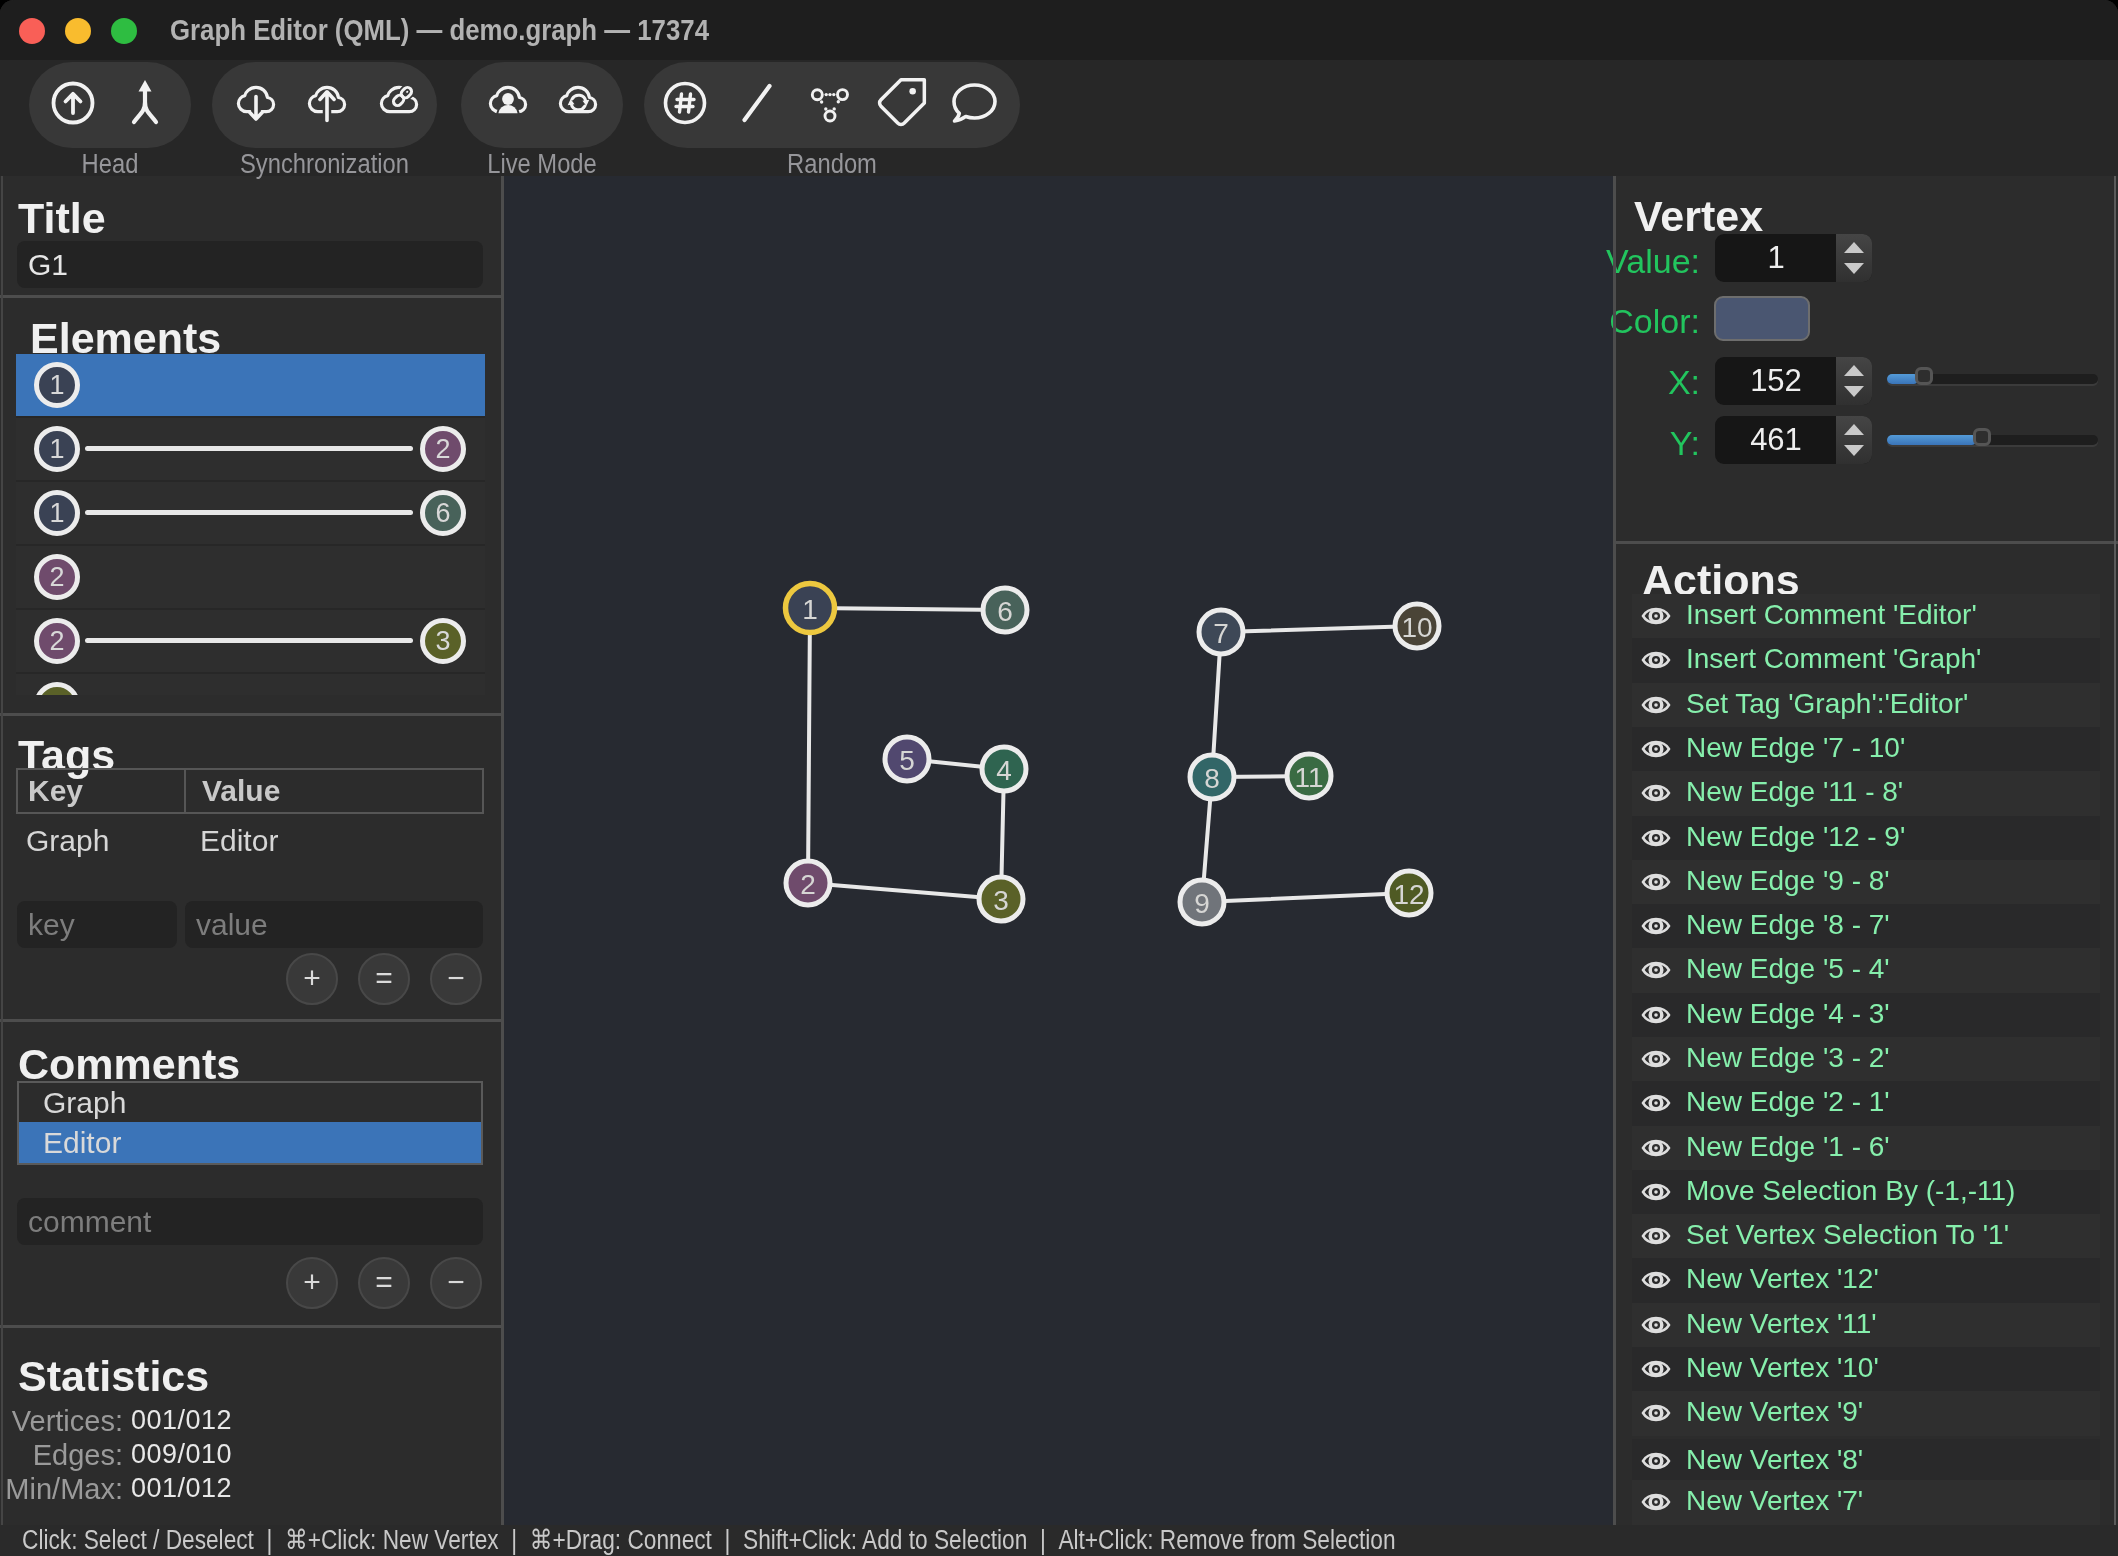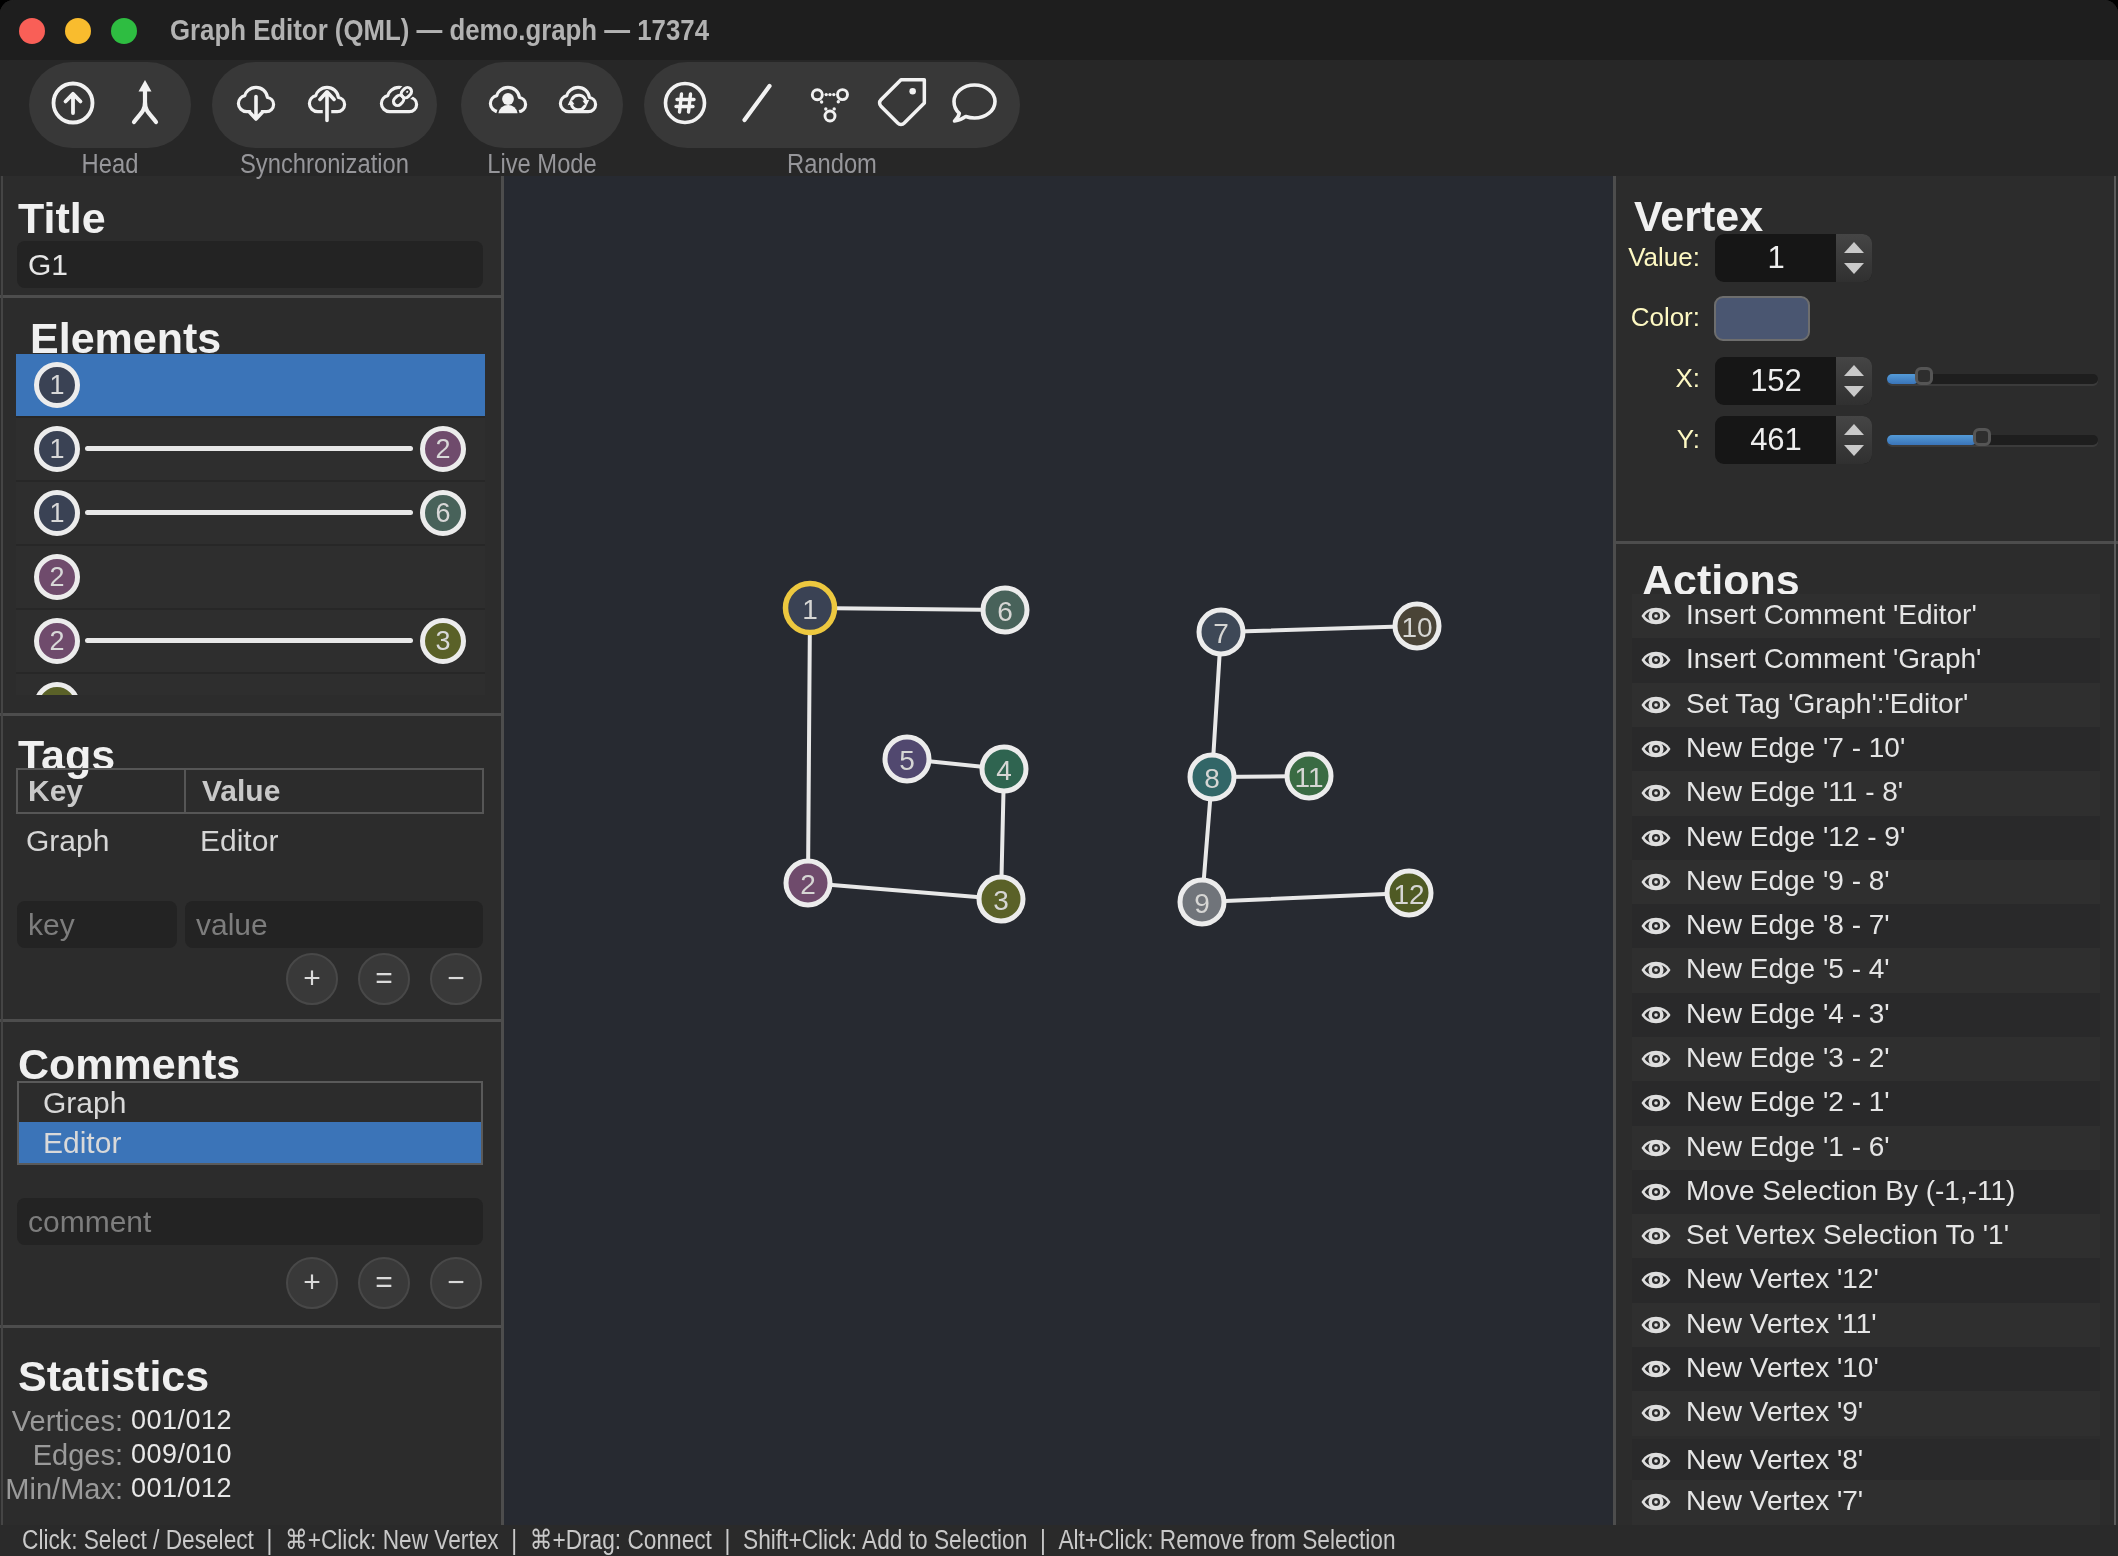--- a/index.html
+++ b/index.html
@@ -42,33 +42,33 @@
   .crow { position:absolute; left:0; width:462px; height:39px; color:#d9d9d9; font-size:30px; line-height:39px; padding-left:24px; }
   .crow.sel { background:#3b74b8; }
   
   .stlab { position:absolute; color:#9a9a9a; font-size:29px; text-align:right; width:160px; }
   .stval { position:absolute; color:#e8e8e8; font-size:27px; font-weight:normal; letter-spacing:0.5px; }
   
   .canvas { position:absolute; left:503px; top:176px; width:1110px; height:1349px; background:#272a31; }
   .vsep { position:absolute; top:176px; width:3px; height:1352px; background:#4d4d4d; }
   
   .right { position:absolute; left:1616px; top:176px; width:502px; height:1349px; background:#2c2c2c; }
-  .rlabel { position:absolute; color:#fef9c3; font-size:26px; text-align:right; width:120px; }
+  .rlabel { position:absolute; color:#22c55e; font-size:34px; text-align:right; width:120px; }
   .spin { position:absolute; width:157px; height:48px; background:#161616; border-radius:9px; }
   .spin .num { position:absolute; left:0; top:6px; width:122px; text-align:center; color:#efefef; font-size:31px; }
   .spin .btns { position:absolute; right:0; top:0; width:36px; height:48px; border-radius:0 9px 9px 0;
      background:linear-gradient(#454545,#303030); }
   .spin .up, .spin .dn { position:absolute; left:8px; width:0; height:0; border-left:10px solid transparent; border-right:10px solid transparent; }
   .spin .up { top:8px; border-bottom:11px solid #c9c9c9; }
   .spin .dn { bottom:8px; border-top:11px solid #c9c9c9; }
   .slider { position:absolute; height:10px; background:#1e1e1e; border-radius:5px; box-shadow:0 2px 0 rgba(90,90,90,.35); }
   .sfill { position:absolute; left:0; top:0; height:10px; background:linear-gradient(#549bd8,#3a74b8); border-radius:5px; }
   .shandle { position:absolute; top:-7px; width:18px; height:18px; background:#2e2e2e; border:3px solid #555; border-radius:6px; }
   
-  .arow { position:absolute; left:16px; width:468px; height:45px; font-size:28px; color:#e5e5e5; }
+  .arow { position:absolute; left:16px; width:468px; height:45px; font-size:28px; color:#86efac; }
   .arow .txt { position:absolute; left:54px; top:5px; white-space:nowrap; }
   .arow.odd { background:#2f2f2f; }
   .arow.even { background:#29292a; }
   .eye { position:absolute; left:9px; top:7px; width:30px; height:30px; }
   
   .status { position:absolute; left:0; top:1525px; width:2118px; height:31px; background:#2a2a2a; }
   .status div { position:absolute; left:22px; top:0px; font-size:27px; color:#c9c9c9; line-height:31px; transform:scaleX(0.84); transform-origin:left center; }
 </style>
 </head>
 <body>

